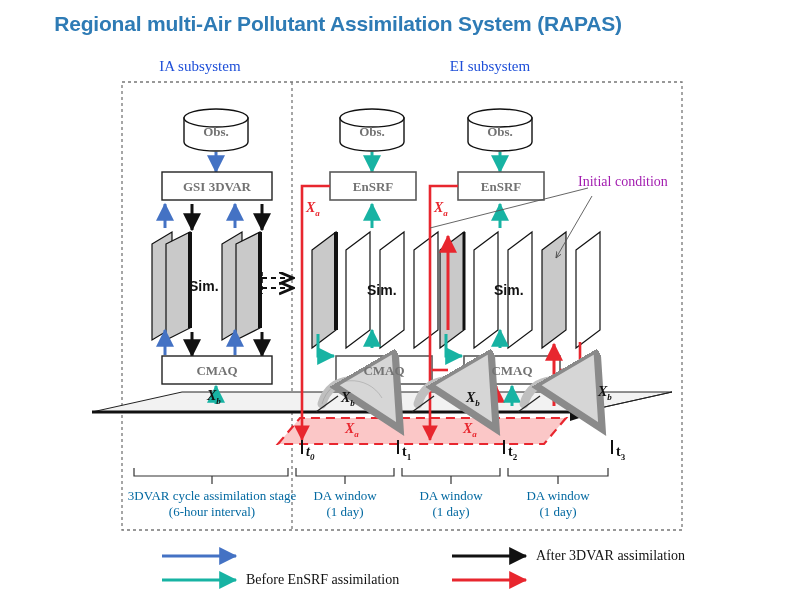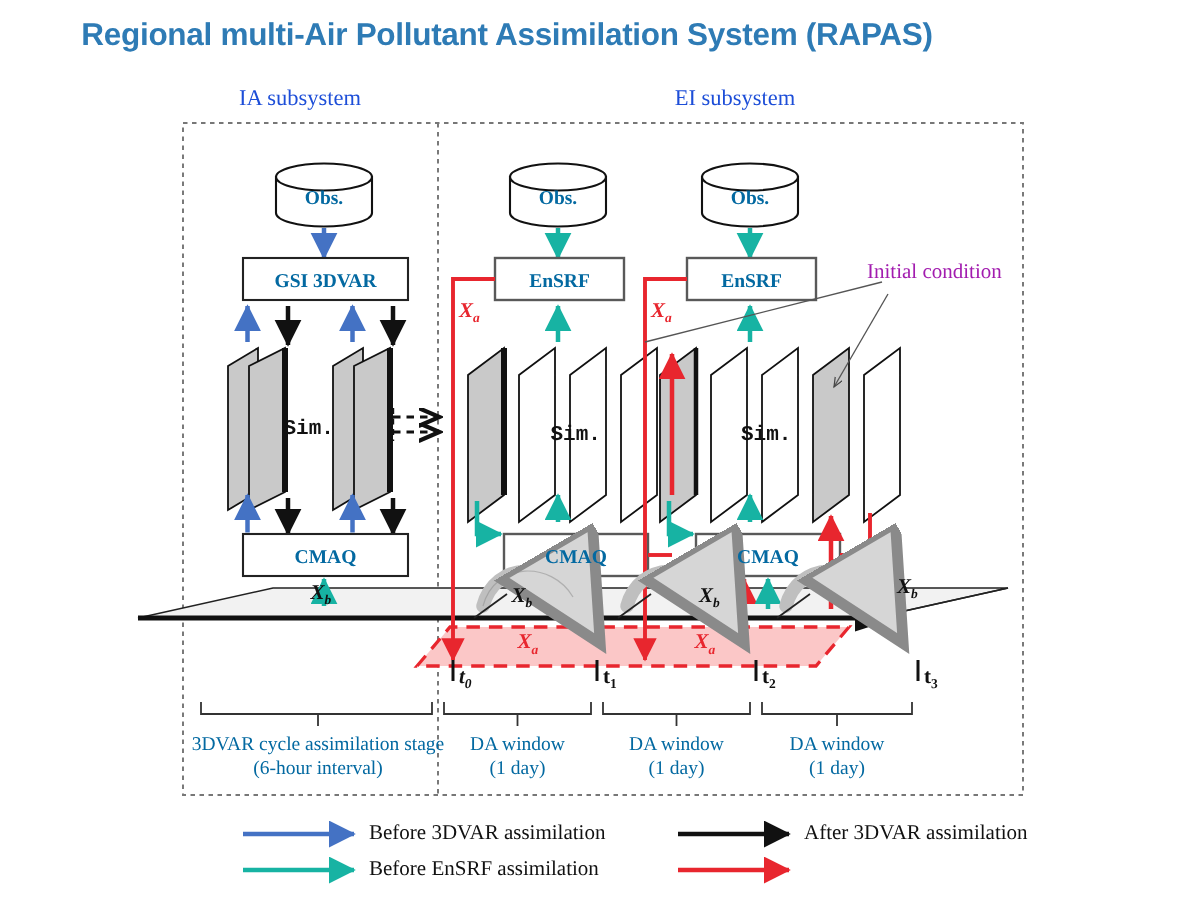--- a/index.html
+++ b/index.html
@@ -16,25 +16,25 @@
   }
   .sublabel{
     position:absolute;font-family:"Liberation Serif", serif;
     font-size:15px;color:#1d4ed8;text-align:center;white-space:nowrap;
   }
   #ia-label{left:110px;top:58px;width:180px;}
   #ei-label{left:330px;top:58px;width:320px;}
   svg{position:absolute;left:0;top:0;width:800px;height:600px;overflow:visible;}
   .nodelabel{
     position:absolute;font-family:"Liberation Serif", serif;
-    font-weight:bold;font-size:13px;color:#0369a1;text-align:center;
+    font-weight:bold;font-size:13px;color:#737373;text-align:center;
     white-space:nowrap;pointer-events:none;
   }
   .simlabel{
-    position:absolute;font-family:Liberation Mono, monospace;
+    position:absolute;font-family:Liberation Sans, sans-serif;
     font-weight:bold;font-size:14px;color:#111;white-space:nowrap;pointer-events:none;
   }
   .xlab{
     position:absolute;font-family:"Liberation Serif", serif;
     font-style:italic;font-weight:bold;font-size:14px;white-space:nowrap;pointer-events:none;
   }
   .xlab sub{font-size:9px;font-style:italic;font-weight:bold;}
   .xb{color:#111;}
   .xa{color:#E8262E;}
   .tmark{
@@ -318,17 +318,16 @@
   </div>
   <div class="stagelab" style="left:401px;top:488px;width:100px;">
     <div>DA window</div>
     <div>(1 day)</div>
   </div>
   <div class="stagelab" style="left:508px;top:488px;width:100px;">
     <div>DA window</div>
     <div>(1 day)</div>
   </div>
 
-  <div class="legtext" style="left:246px;top:548px;">Before 3DVAR assimilation</div>
   <div class="legtext" style="left:246px;top:572px;">Before EnSRF assimilation</div>
   <div class="legtext" style="left:536px;top:548px;">After 3DVAR assimilation</div>
 
 </div>
 
 </body></html>

